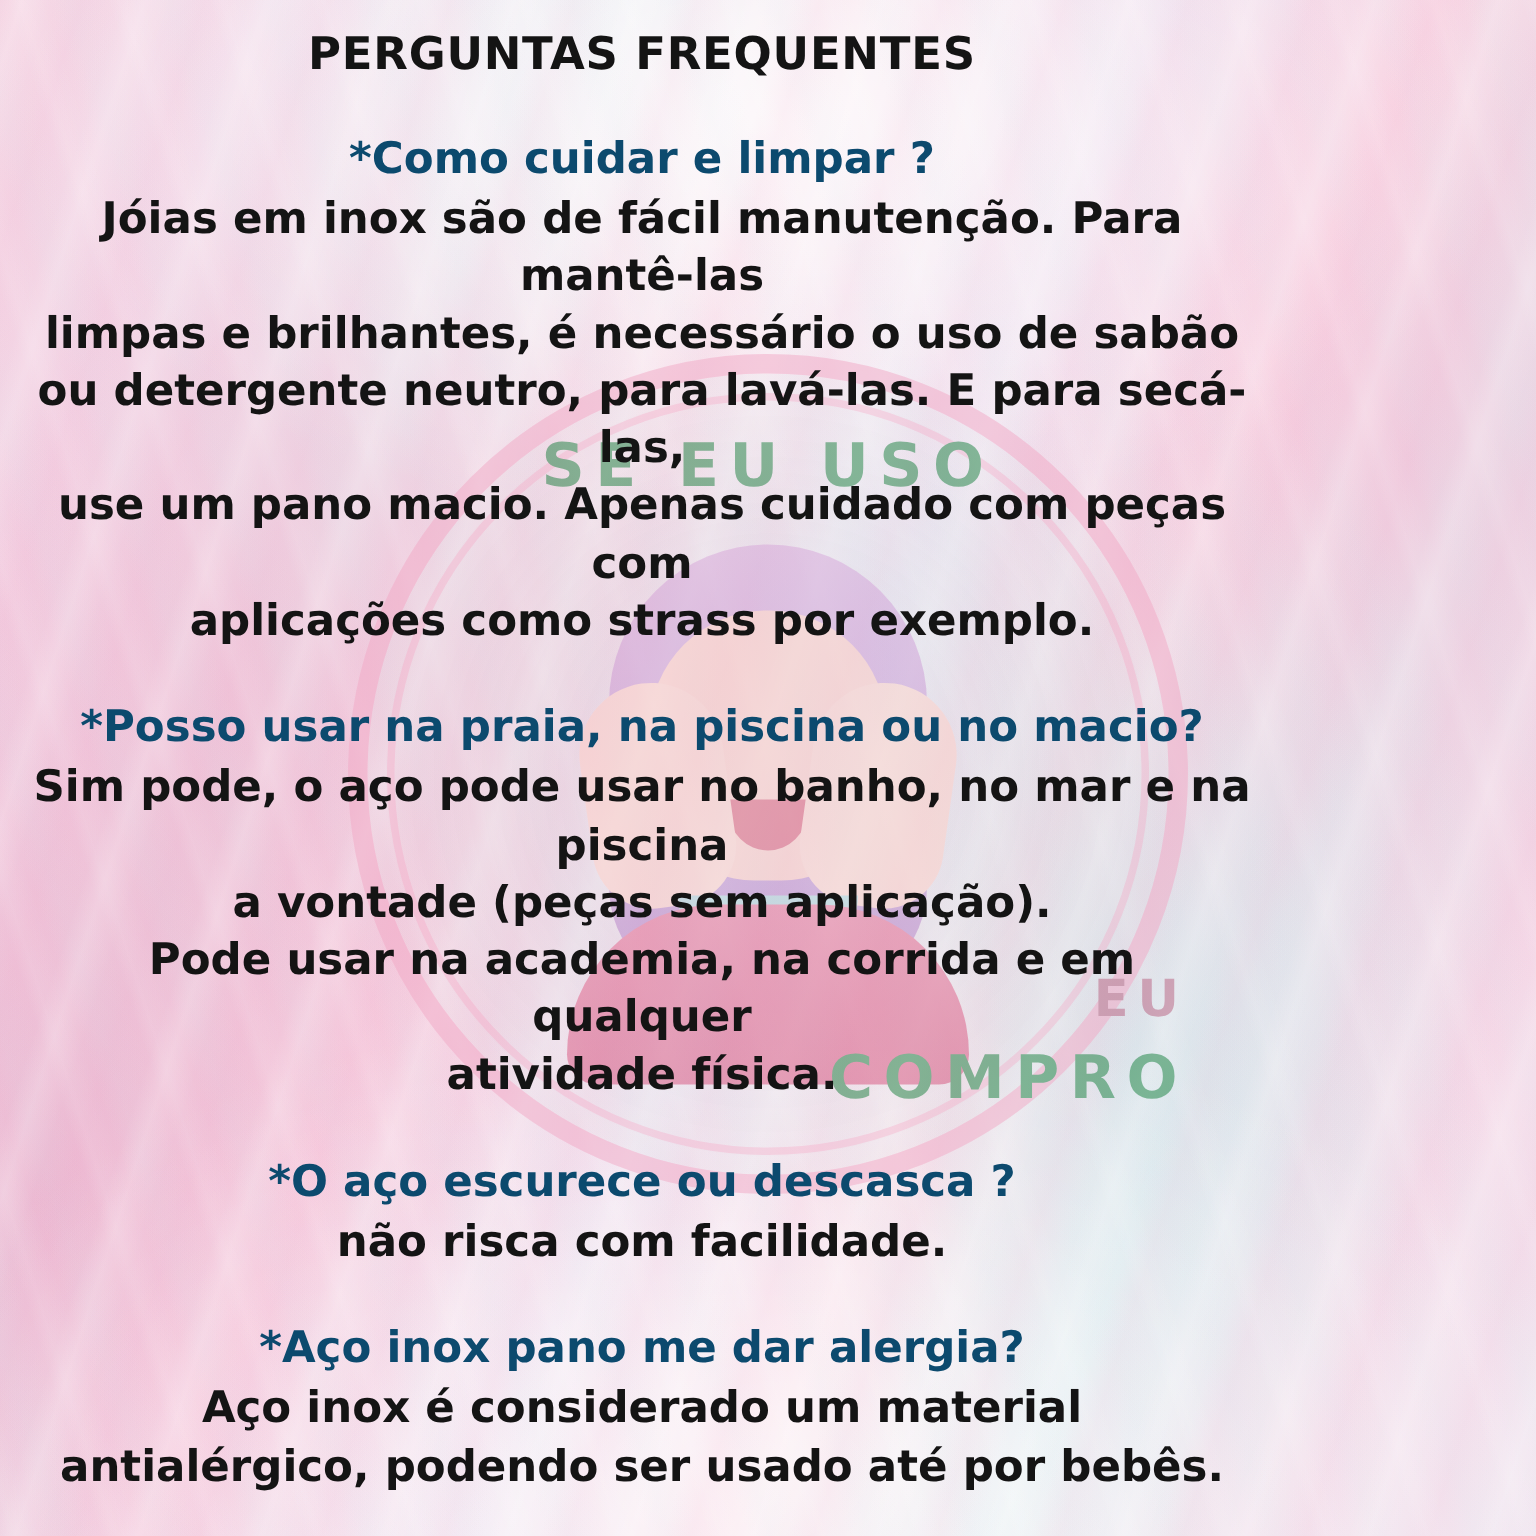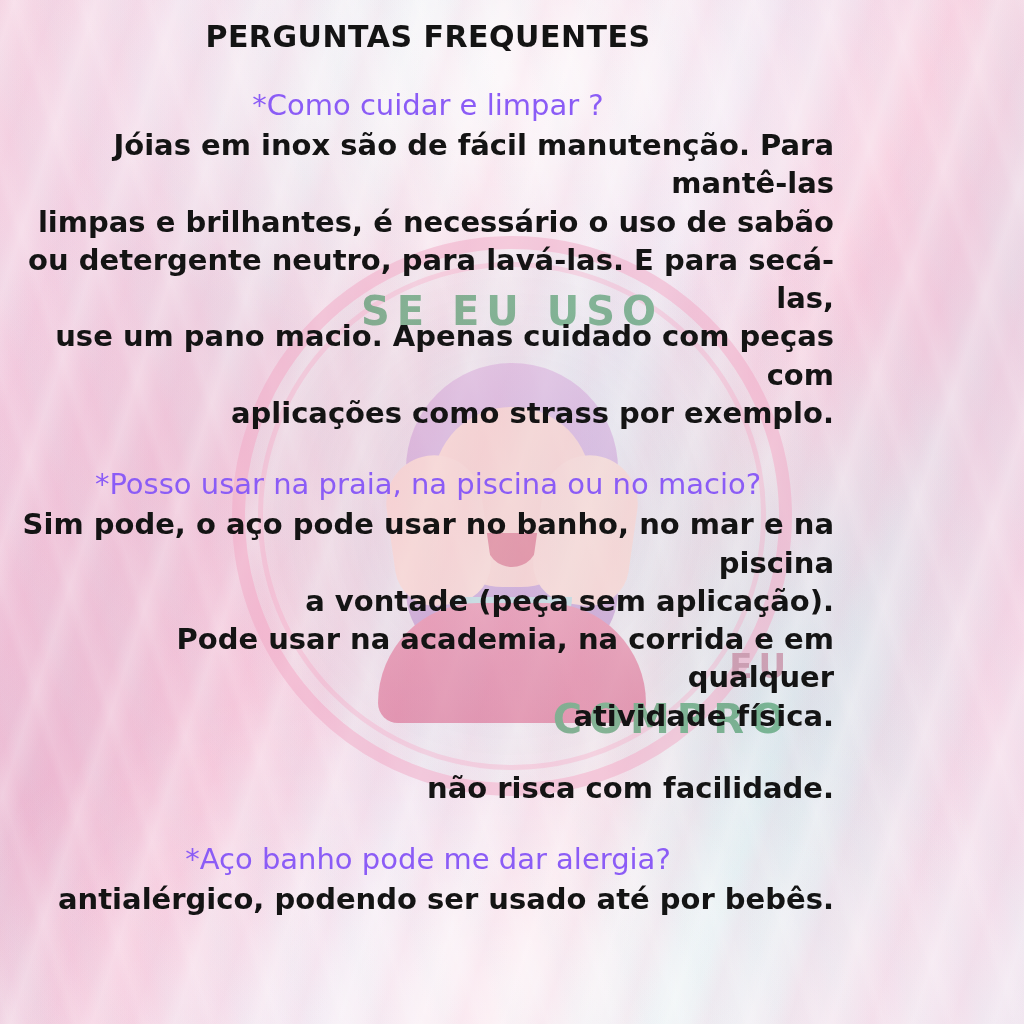--- a/index.html
+++ b/index.html
@@ -215,35 +215,34 @@
     margin: 8px 0 0 0;
     color: #141414;
   }
 
   .faq-section {
     margin-top: 34px;
   }
 
   .faq-question {
     font-size: 29px;
-    font-weight: normal;
+    font-weight: bold;
     line-height: 1.28;
-    color: #8b5cf6;
+    color: #0c4a6e;
     margin: 0 0 2px 0;
   }
   .faq-answer {
     font-size: 29px;
     font-weight: bold;
     line-height: 1.32;
     color: #141414;
     margin: 0;
   }
   .faq-answer .ln {
     display: block;
-    text-align: right;
   }
 </style>
 </head>
 <body>
 
 <div id="page">
 
   <div class="bg-layer bg-base"></div>
   <div class="bg-layer bg-swirl-1"></div>
   <div class="bg-layer bg-swirl-2"></div>
@@ -279,33 +278,35 @@
         <span class="ln">ou detergente neutro, para lavá-las. E para secá-las,</span>
         <span class="ln">use um pano macio. Apenas cuidado com peças com</span>
         <span class="ln">aplicações como strass por exemplo.</span>
       </p>
     </div>
 
     <div class="faq-section">
       <p class="faq-question">*Posso usar na praia, na piscina ou no macio?</p>
       <p class="faq-answer">
         <span class="ln">Sim pode, o aço pode usar no banho, no mar e na piscina</span>
-        <span class="ln">a vontade (peça sem aplicação).</span>
+        <span class="ln">a vontade (peças sem aplicação).</span>
         <span class="ln">Pode usar na academia, na corrida e em qualquer</span>
         <span class="ln">atividade física.</span>
       </p>
     </div>
 
     <div class="faq-section">
+      <p class="faq-question">*O aço escurece ou descasca ?</p>
       <p class="faq-answer">
         <span class="ln">não risca com facilidade.</span>
       </p>
     </div>
 
     <div class="faq-section">
-      <p class="faq-question">*Aço banho pode me dar alergia?</p>
+      <p class="faq-question">*Aço inox pano me dar alergia?</p>
       <p class="faq-answer">
+        <span class="ln">Aço inox é considerado um material</span>
         <span class="ln">antialérgico, podendo ser usado até por bebês.</span>
       </p>
     </div>
 
   </div>
 </div>
 
 </body></html>

